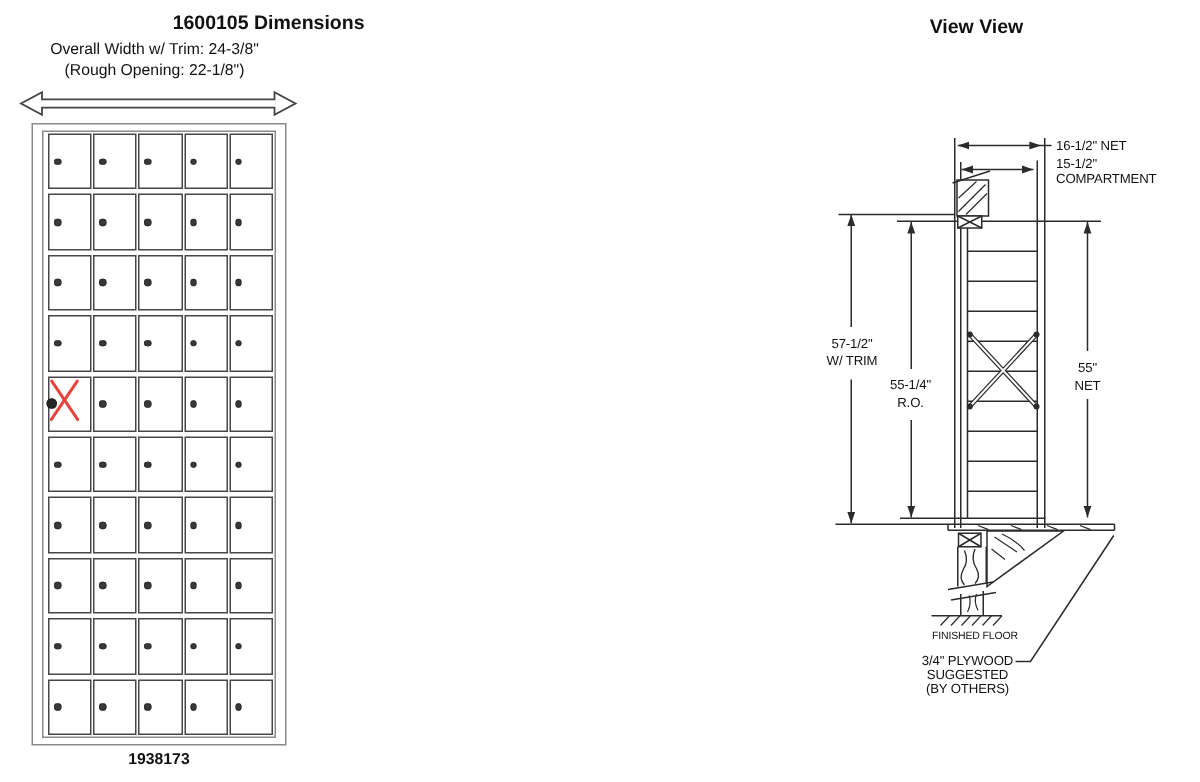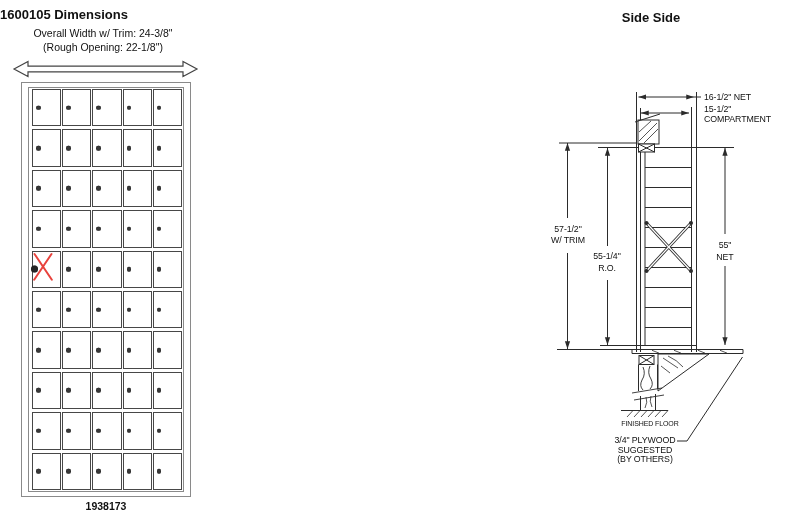--- a/index.html
+++ b/index.html
@@ -1,20 +1,20 @@
 <!DOCTYPE html>
 <html style="--cross: #e8423c;"><head>
 <meta charset="utf-8">
 <style>
   html,body{margin:0;padding:0;width:800px;height:521px;background:#fff;overflow:hidden;
     font-family:"Liberation Sans", sans-serif;color:#111;}
   #stage{position:relative;width:800px;height:521px;}
   .abs{position:absolute;}
   
-  .fv-head{left:0;top:7px;width:206px;text-align:left;font-size:13px;font-weight:bold;}
+  .fv-head{left:0;top:7px;width:206px;text-align:right;font-size:13px;font-weight:bold;padding-left:37px;}
   .fv-sub1{left:0;top:27px;width:206px;text-align:center;font-size:10.5px;}
   .fv-sub2{left:0;top:41px;width:206px;text-align:center;font-size:10.5px;}
   .fv-model{left:21px;top:500px;width:170px;text-align:center;font-size:10.5px;font-weight:bold;}
   .sv-head{left:540px;top:10px;width:222px;text-align:center;font-size:13px;font-weight:bold;}
   
   .fv-outer{left:21px;top:82px;width:170px;height:415px;border:1.5px solid #8a8a8a;box-sizing:border-box;}
   .fv-inner{position:absolute;left:6px;top:4px;right:6px;bottom:4px;border:1px solid #8a8a8a;}
   .fv-grid{position:absolute;left:3px;top:1px;right:1px;bottom:1px;display:grid;
     grid-template-columns:repeat(5,1fr);grid-template-rows:repeat(10,1fr);
     column-gap:1px;row-gap:3px;}
@@ -199,21 +199,21 @@
             <span class="lock"></span>
           </div>
           <div class="door">
             <span class="lock"></span>
           </div>
         </div>
     </div>
   </div>
   <div class="abs fv-model">1938173</div>
 
-  <div class="abs sv-head">Side Side</div>
+  <div class="abs sv-head">View View</div>
 
   <svg class="abs" style="left:540px;top:80px" width="260" height="400" viewBox="540 80 260 400">
     <defs>
       <marker id="arr" viewBox="0 0 10 7" markerWidth="9" markerHeight="7" refX="8.6" refY="3.5" orient="auto-start-reverse" markerUnits="userSpaceOnUse">
         <path d="M0,0.6 L8.6,3.5 L0,6.4 Z" fill="#2b2b2b"></path>
       </marker>
     </defs>
 
     <g stroke="#2b2b2b" stroke-width="1" fill="none">
 

